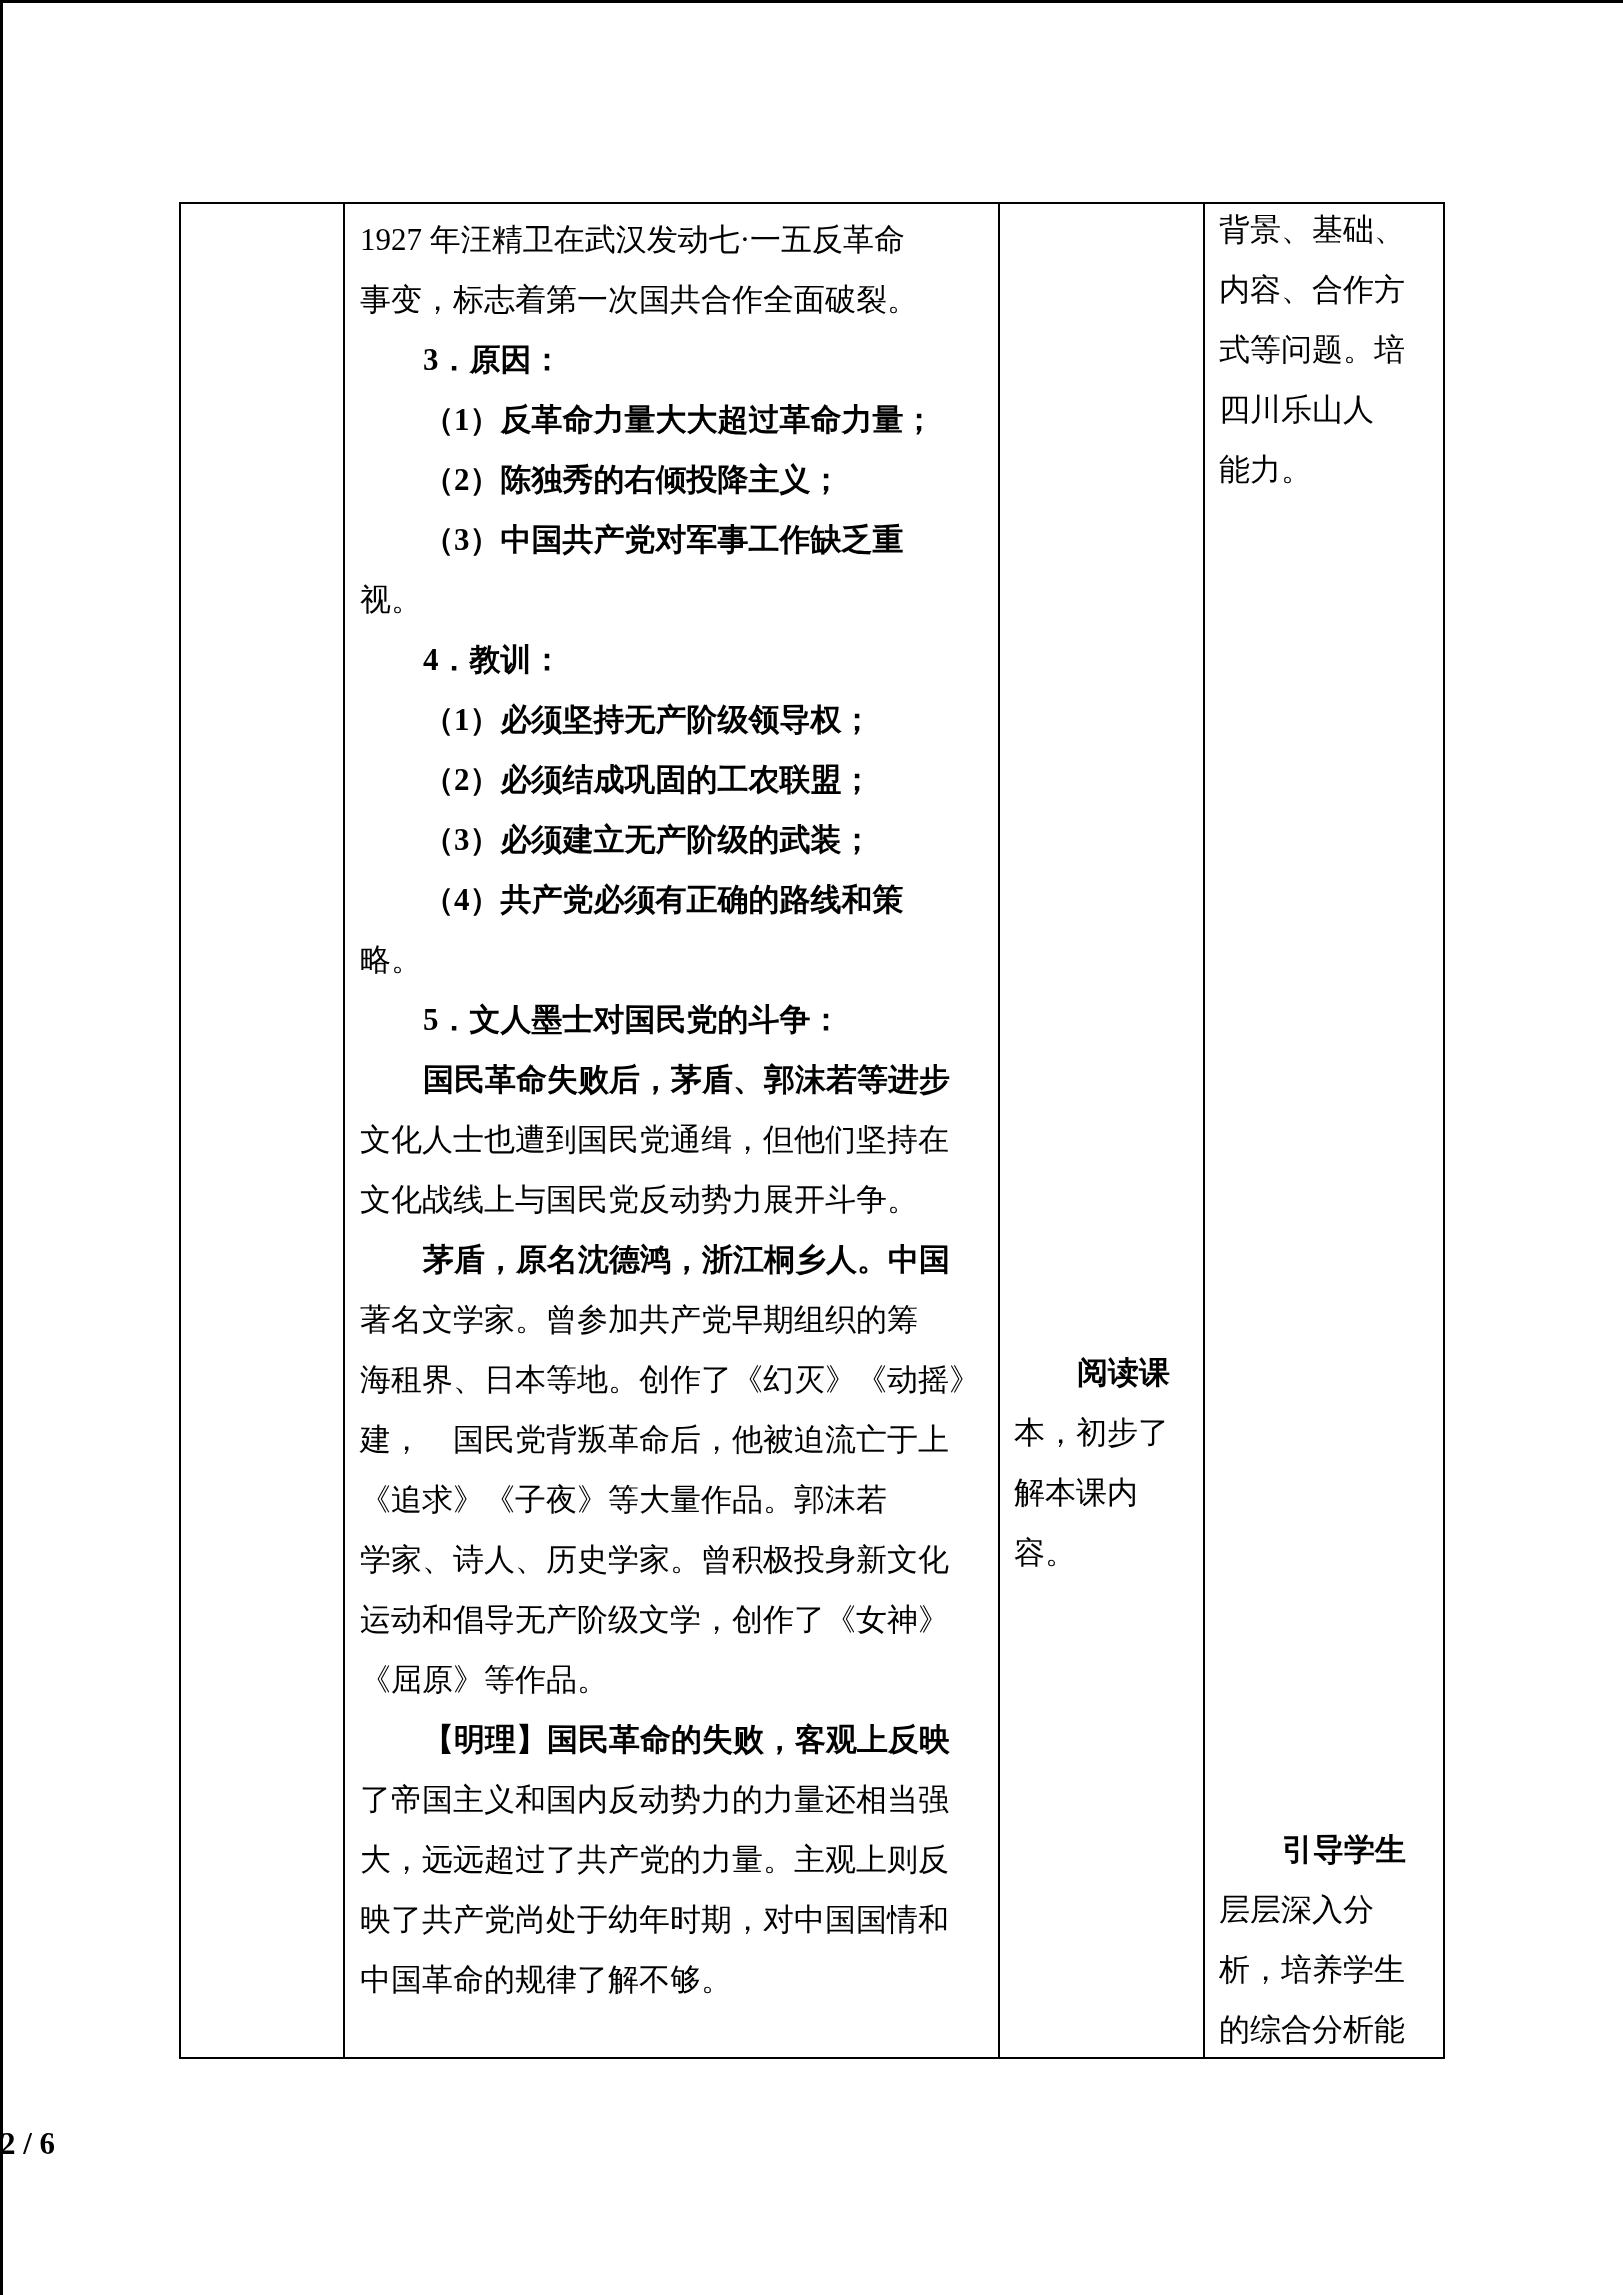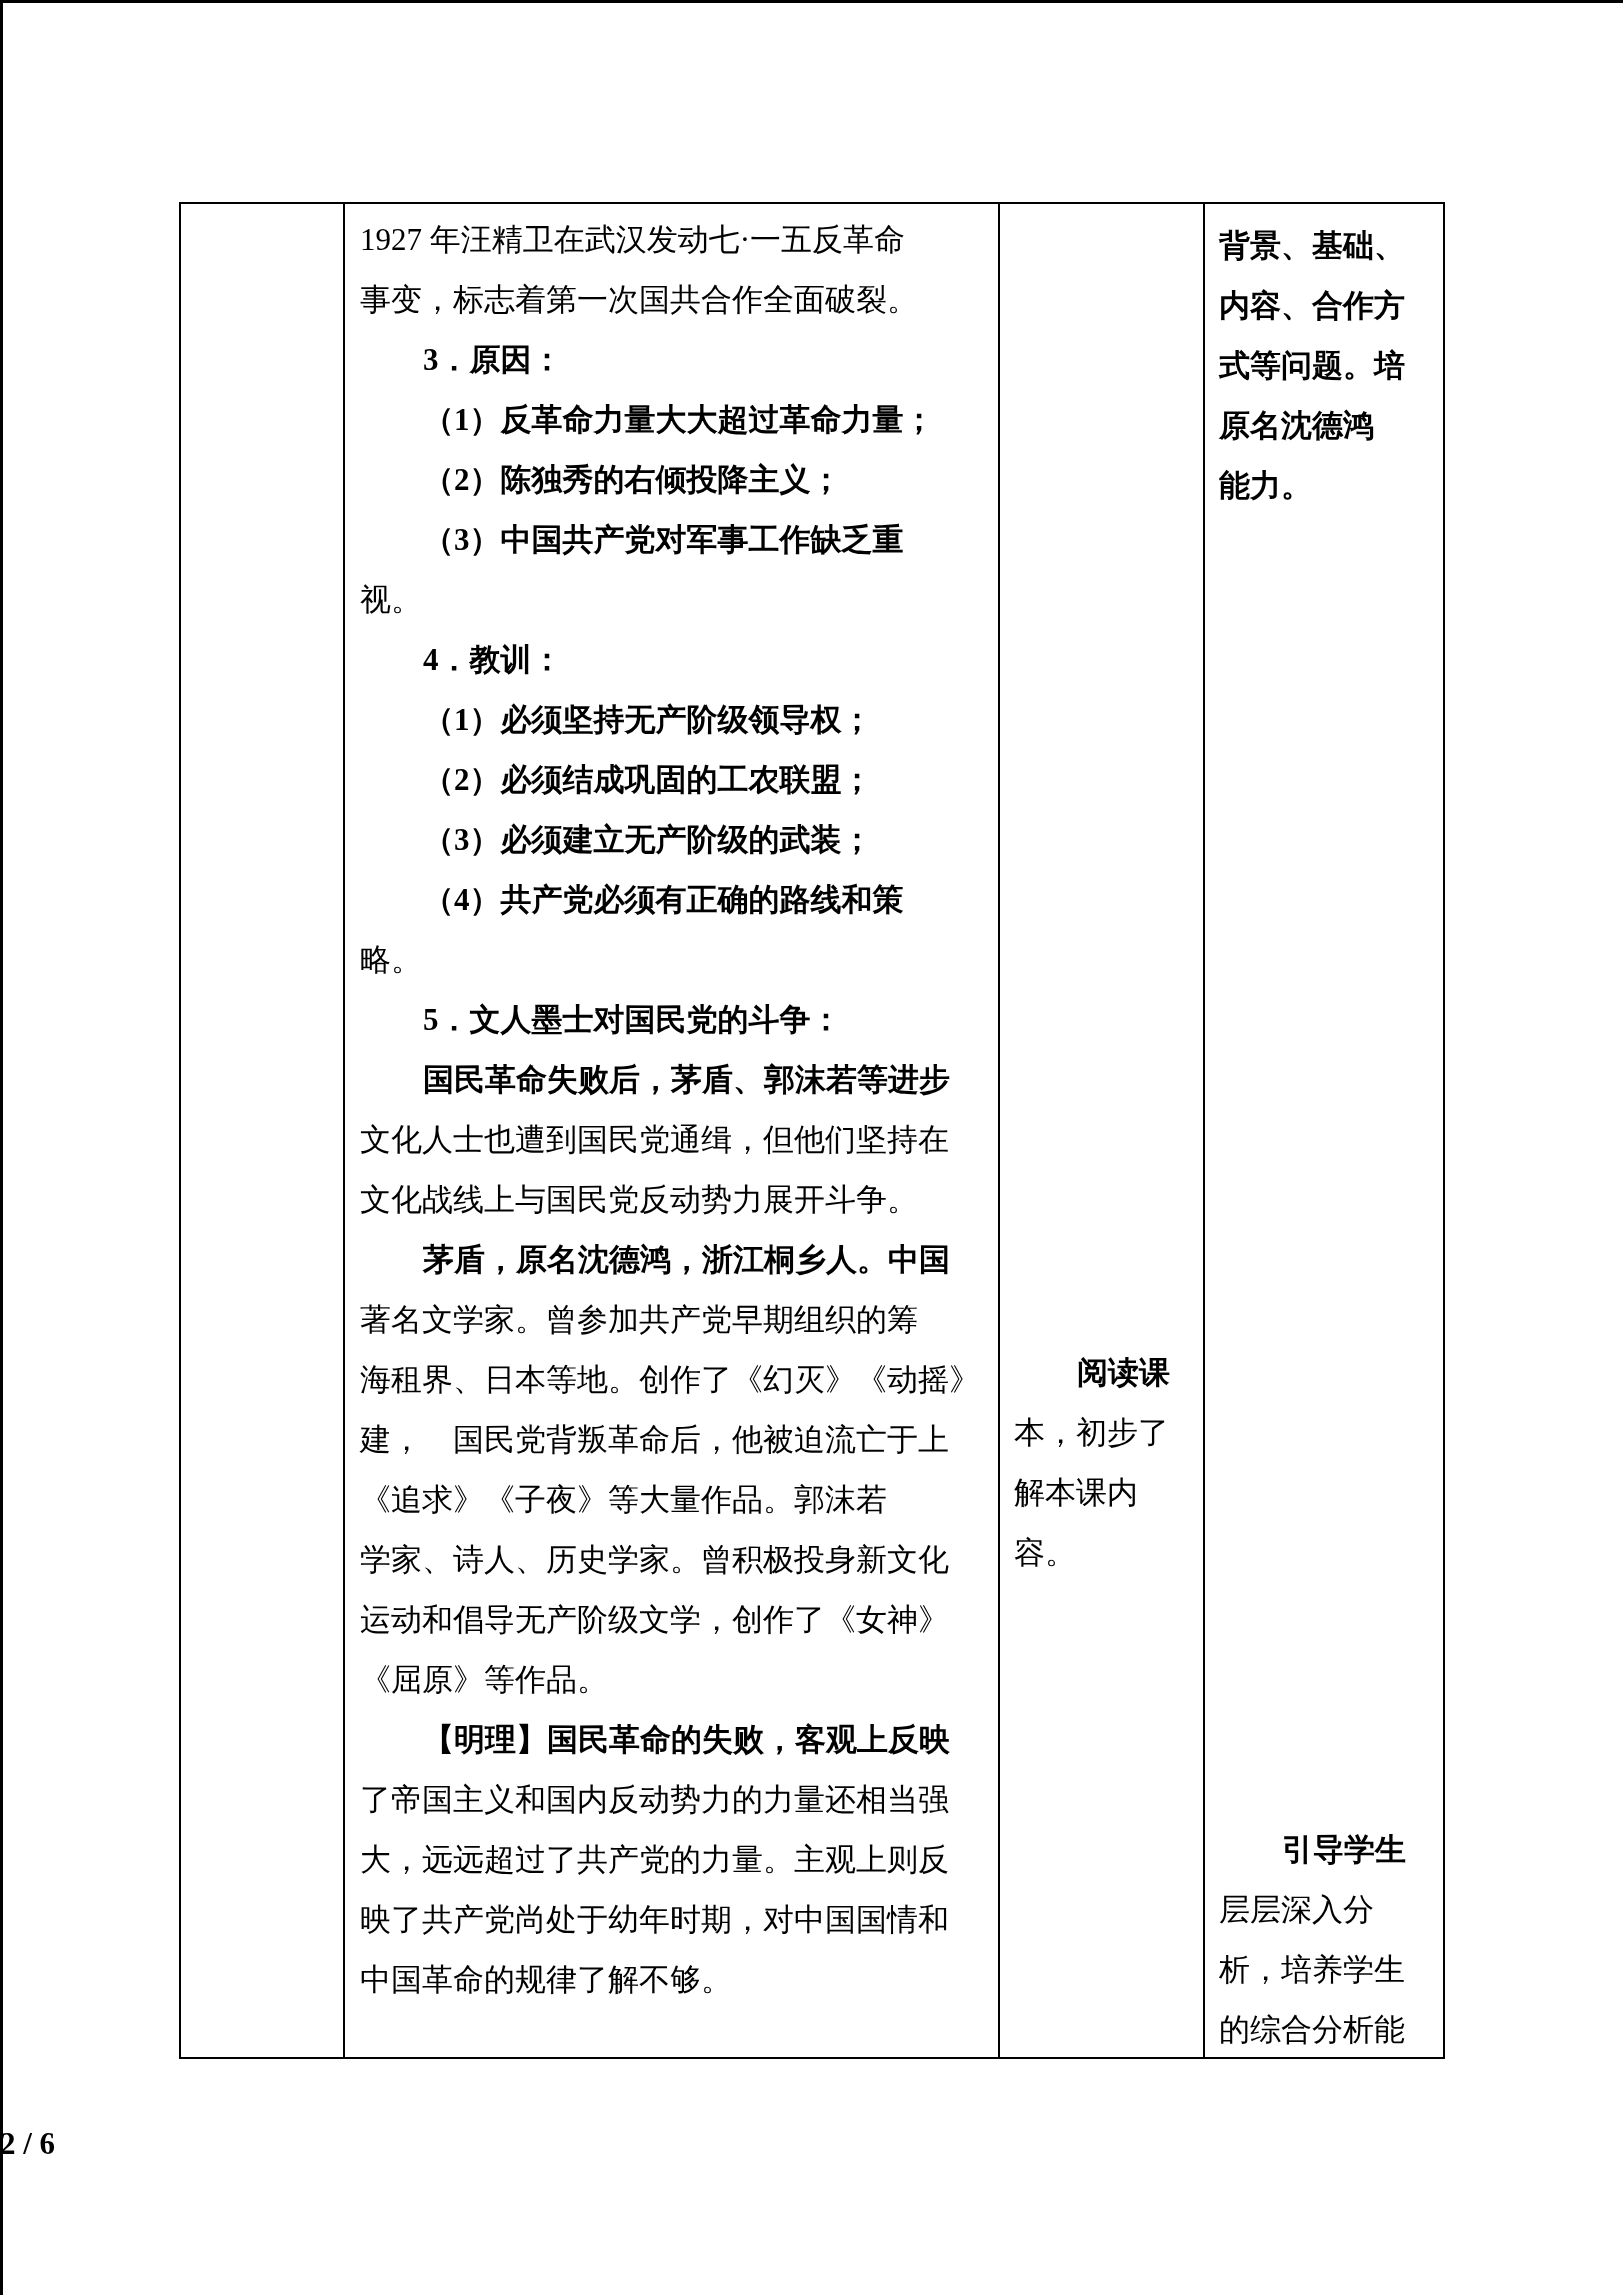--- a/index.html
+++ b/index.html
@@ -65,23 +65,22 @@
     top: 210px;
     width: 622px;
   }
   .tb-reading {
     left: 1014px;
     top: 1343px;
     width: 172px;
   }
   .tb-notes-top {
     left: 1219px;
-    top: 216px;
+    top: 200px;
     width: 209px;
-    font-weight: bold;
   }
   .tb-notes-bottom {
     left: 1219px;
     top: 1820px;
     width: 209px;
   }
   .footer {
     position: absolute;
     left: 0;
     top: 2126px;
@@ -143,21 +142,21 @@
       <div class="line indent">阅读课</div>
       <div class="line">本，初步了</div>
       <div class="line">解本课内</div>
       <div class="line">容。</div>
     </div>
 
   <div class="textblock tb-notes-top">
       <div class="line">背景、基础、</div>
       <div class="line">内容、合作方</div>
       <div class="line">式等问题。培</div>
-      <div class="line">原名沈德鸿</div>
+      <div class="line">四川乐山人</div>
       <div class="line">能力。</div>
     </div>
 
   <div class="textblock tb-notes-bottom">
       <div class="line indent">引导学生</div>
       <div class="line">层层深入分</div>
       <div class="line">析，培养学生</div>
       <div class="line">的综合分析能</div>
     </div>
 

